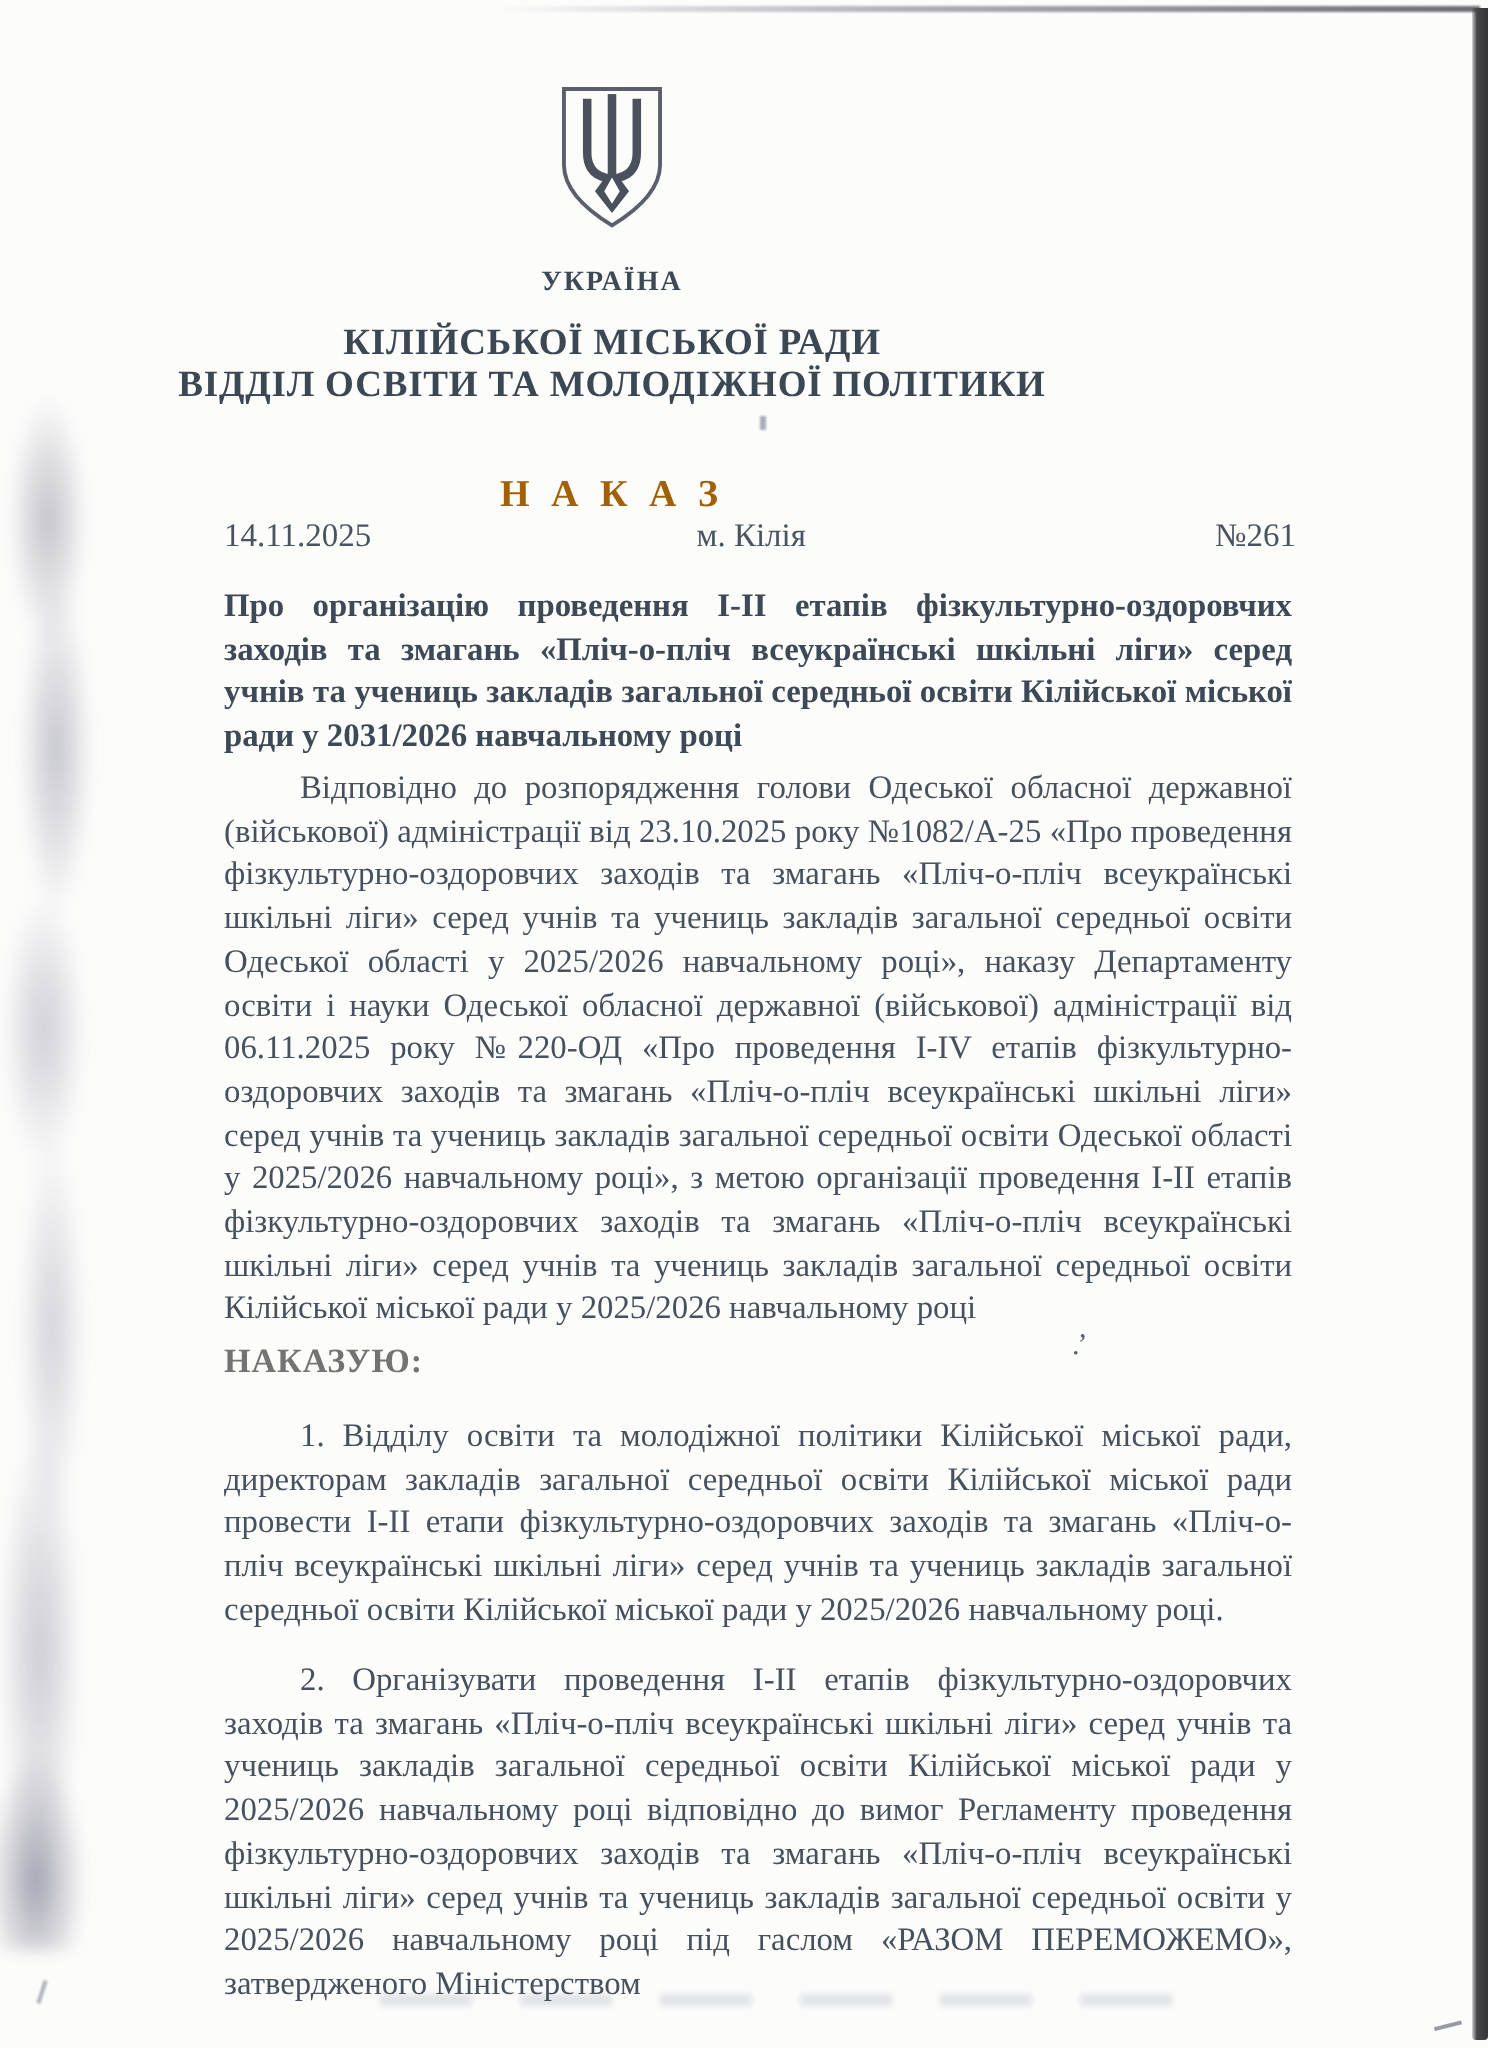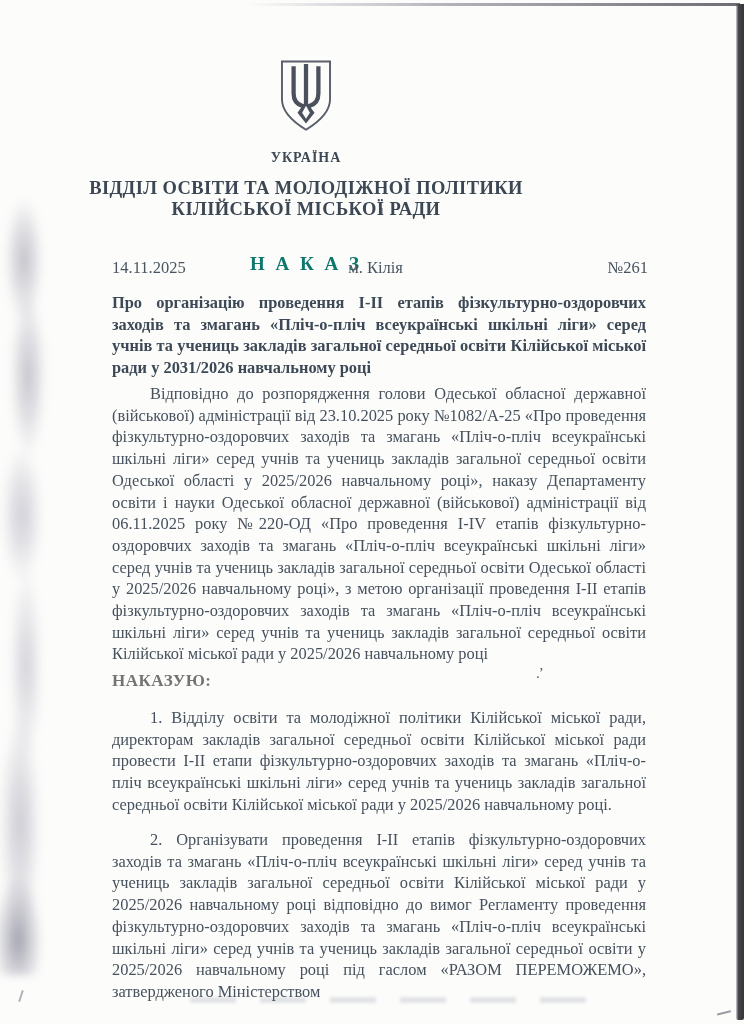--- a/index.html
+++ b/index.html
@@ -46,25 +46,25 @@
   }
   .scan-left-tick{
     position:absolute;left:20px;top:990px;width:2px;height:12px;
     background:rgba(100,105,125,.5);transform:rotate(18deg);filter:blur(.4px);
   }
   .scan-center-speck{
     position:absolute;left:380px;top:208px;width:3px;height:7px;
     background:rgba(100,105,125,.55);filter:blur(.4px);
   }
   
-  .header{position:absolute;top:52px;left:0;width:612px;text-align:center;}
+  .header{position:absolute;top:35px;left:0;width:612px;text-align:center;}
   .emblem{display:inline-block;width:62px;height:88px;}
   .country{margin-top:6px;font-size:14px;font-weight:bold;letter-spacing:1px;color:#3e4956;}
   .org{margin-top:12px;font-size:18.5px;font-weight:bold;line-height:1.15;letter-spacing:.4px;color:#3c4754;}
-  .doc-type{margin-top:32px;font-size:19px;font-weight:bold;letter-spacing:3px;color:#0f766e;}
+  .doc-type{margin-top:32px;font-size:19px;font-weight:bold;letter-spacing:3px;color:#a16207;}
   
   .meta{
     position:absolute;top:258px;left:112px;width:536px;
     display:flex;justify-content:space-between;align-items:center;
     font-size:16.5px;color:#49545f;
   }
   .meta .place{position:absolute;left:50%;transform:translateX(-58%);}
   
   .textblock{
     position:absolute;left:112px;width:534px;
@@ -104,22 +104,22 @@
           <path d="M24 12 V44 Q24 57 35 60"></path>
           <path d="M56 12 V44 Q56 57 45 60"></path>
           <path d="M40 9 V57"></path>
         </g>
         <path d="M40 54 L29 69 L40 83 L51 69 Z" fill="#4a505c"></path>
         <path d="M40 60 L35 69 L40 77 L45 69 Z" fill="#fcfcfb"></path>
       </svg>
     </span>
     <div class="country">УКРАЇНА</div>
     <div class="org">
+      <div>КІЛІЙСЬКОЇ МІСЬКОЇ РАДИ</div>
       <div>ВІДДІЛ ОСВІТИ ТА МОЛОДІЖНОЇ ПОЛІТИКИ</div>
-      <div>КІЛІЙСЬКОЇ МІСЬКОЇ РАДИ</div>
     </div>
     <div class="doc-type">Н А К А З</div>
   </div>
 
   <div class="meta">
     <span>14.11.2025</span>
     <span class="place">м. Кілія</span>
     <span>№261</span>
   </div>
 

